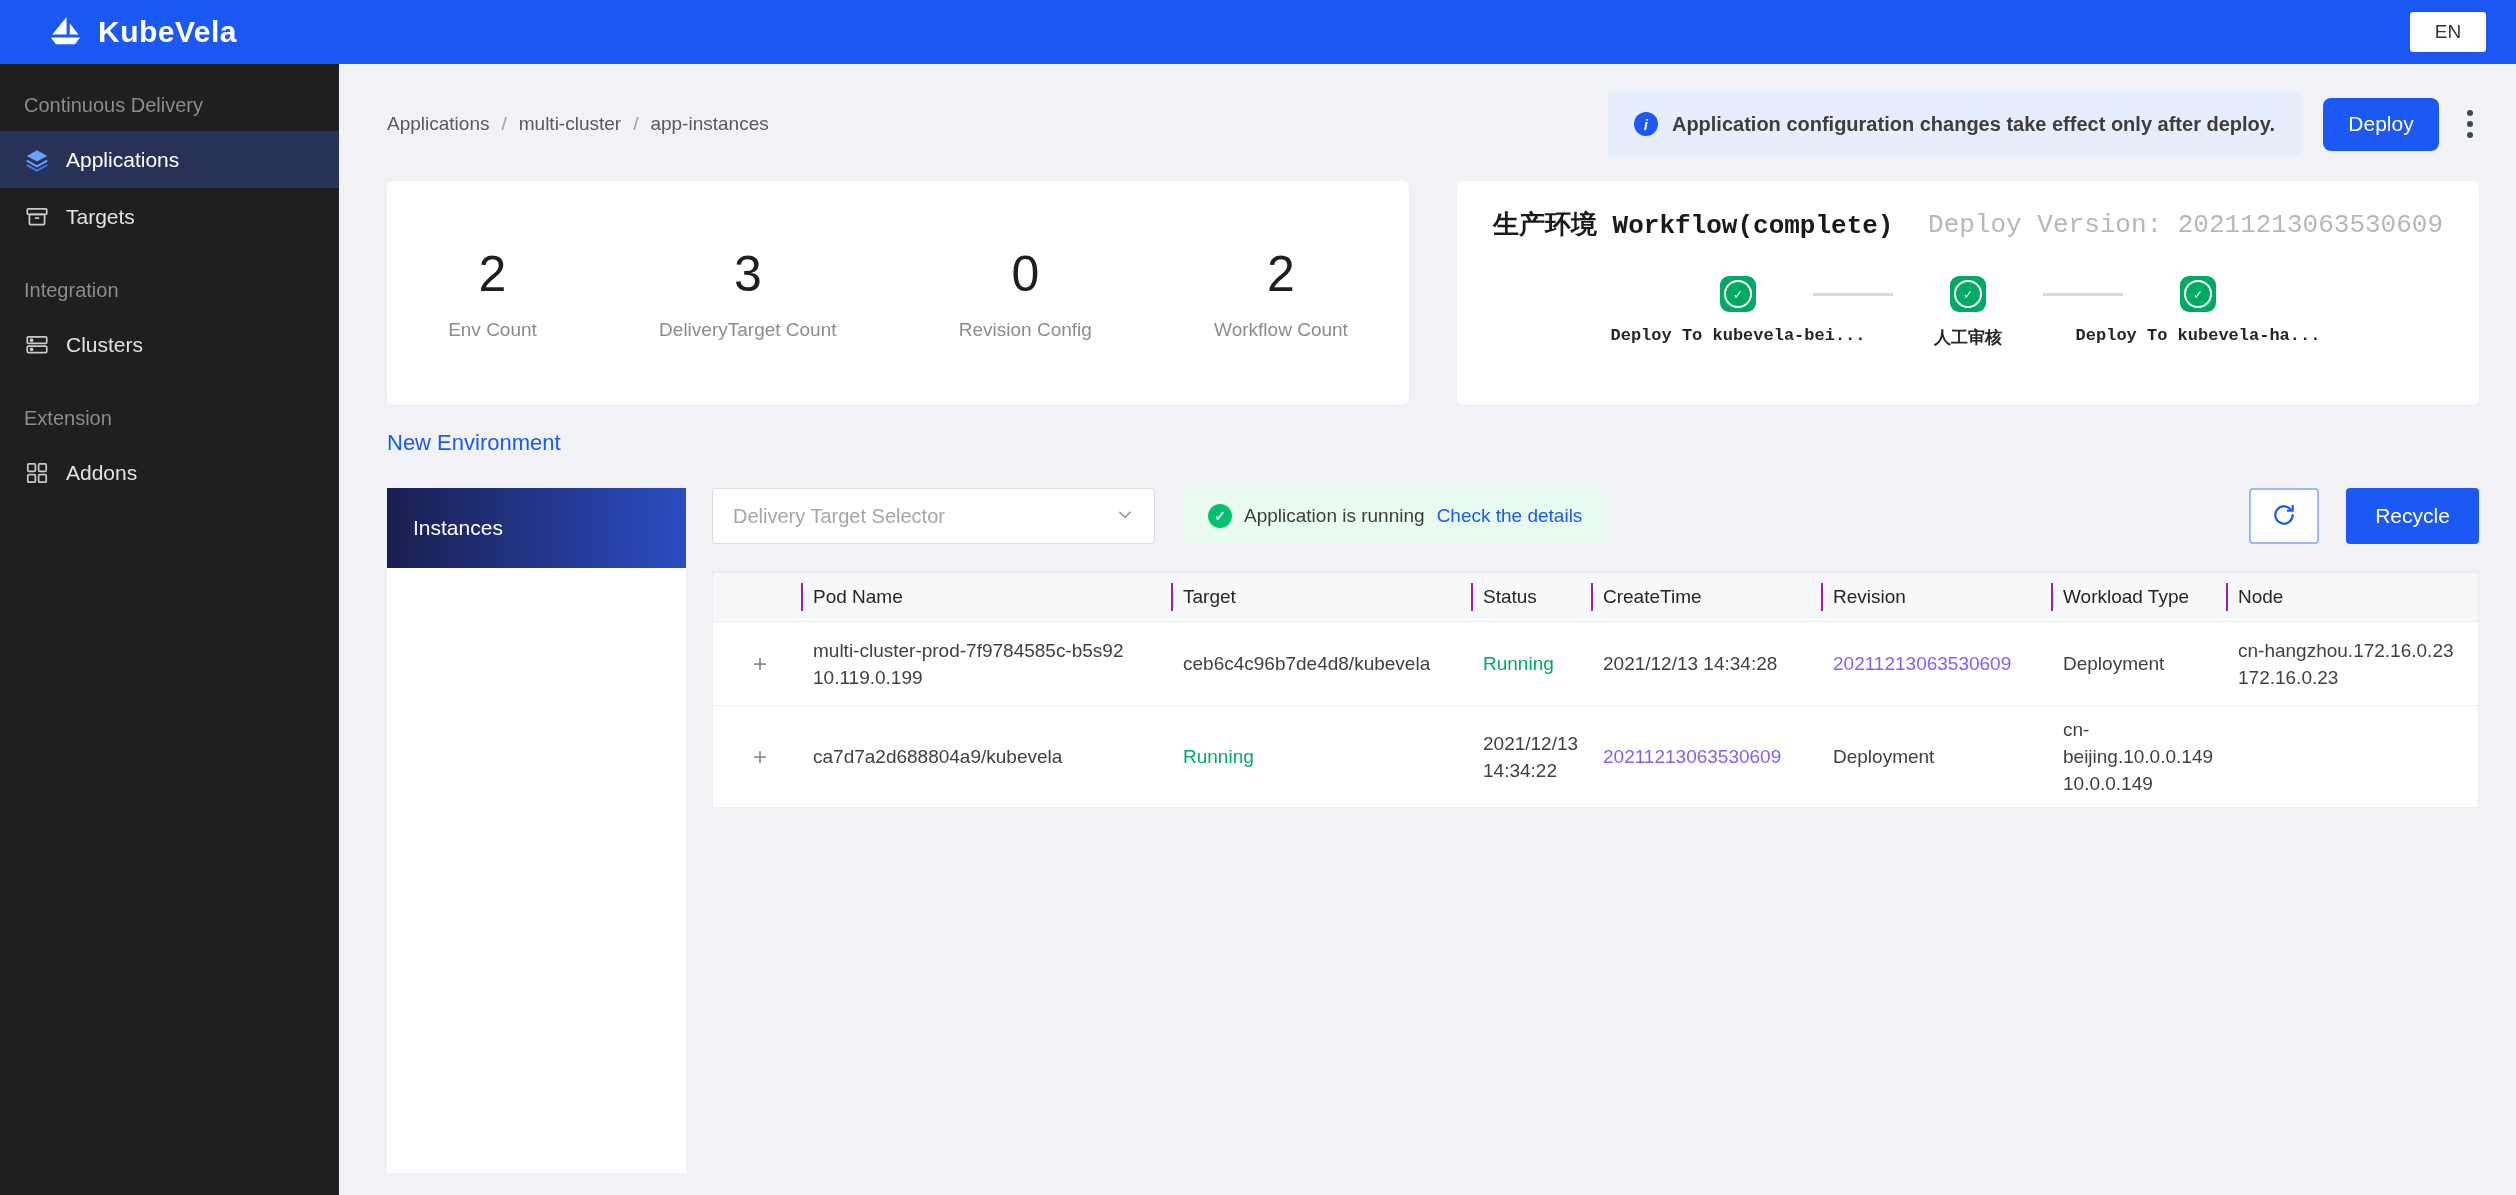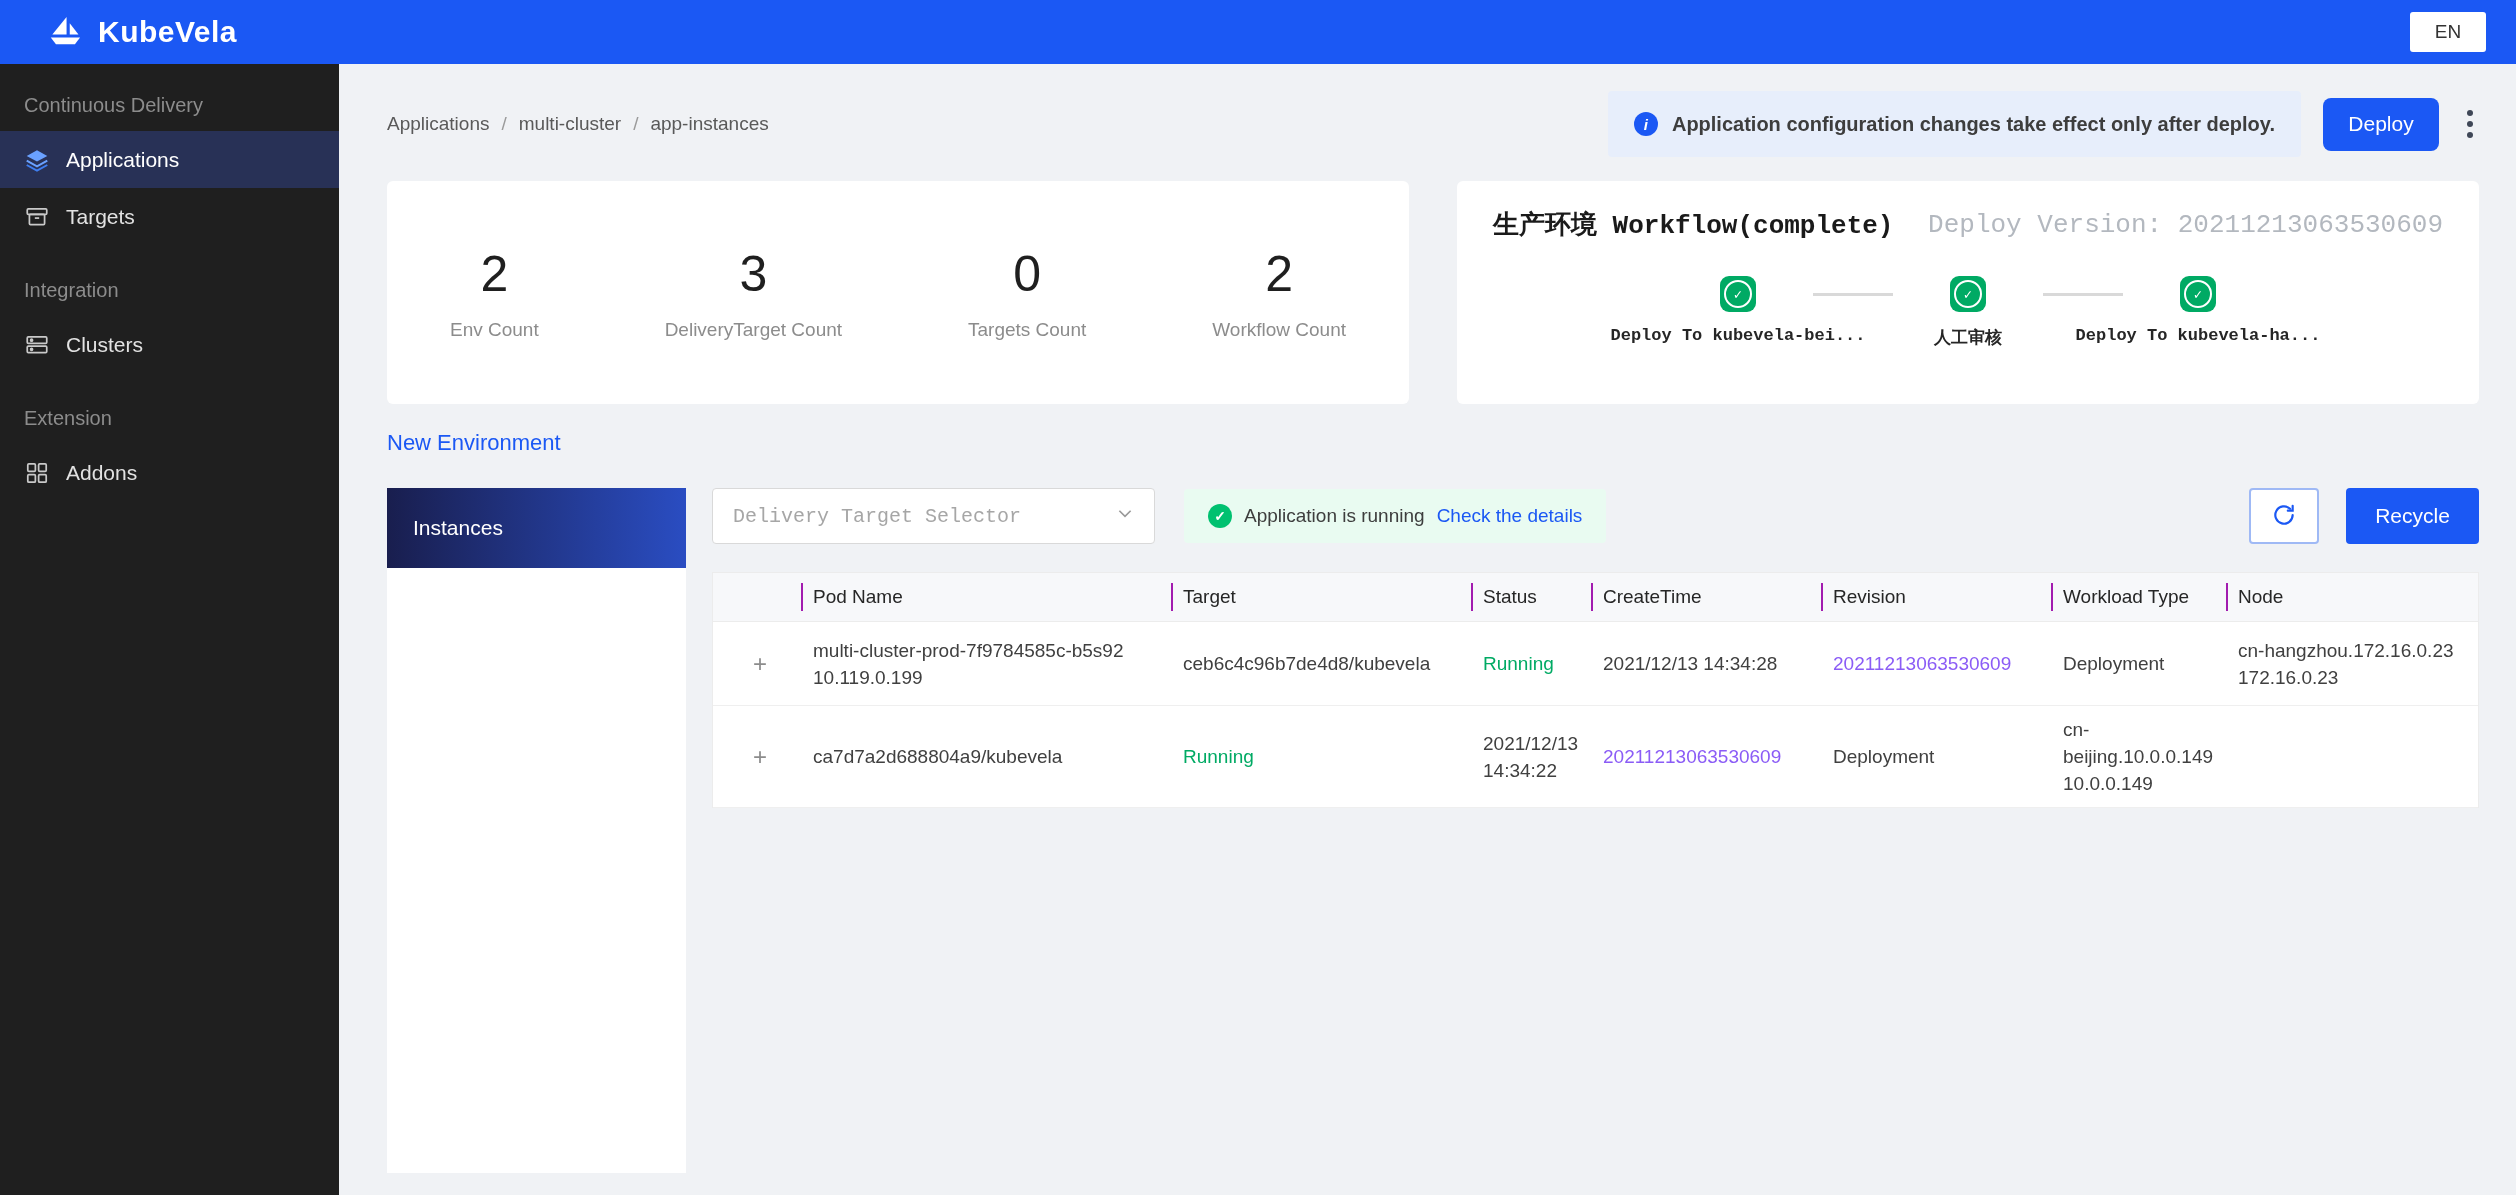--- a/index.html
+++ b/index.html
@@ -65,21 +65,21 @@
   .tab.active{color:#1b58f4;border:1px solid #d9e2fb;border-bottom:2px solid #1b58f4;}
   .new-env{color:#1b58f4;font-size:22px;cursor:pointer;text-decoration:none;}
 
   
   .content-row{display:flex;margin-top:32px;height:685px;}
   .subnav{width:299px;background:#fff;flex:0 0 auto;}
   .subnav-item{height:80px;background:linear-gradient(90deg,#191e4e 0%,#2a4dc2 100%);color:#fff;display:flex;align-items:center;padding-left:26px;font-size:21px;cursor:pointer;}
   .panel{flex:1;margin-left:26px;min-width:0;}
 
   .toolbar{display:flex;align-items:center;height:56px;}
-  .select{width:443px;height:56px;background:#fff;border:1px solid #d9d9d9;border-radius:4px;display:flex;align-items:center;justify-content:space-between;padding:0 20px;box-sizing:border-box;font-size:20px;color:#a6a6a6;cursor:pointer;flex:0 0 auto;font-family:Liberation Mono, monospace;}
+  .select{width:443px;height:56px;background:#fff;border:1px solid #d9d9d9;border-radius:4px;display:flex;align-items:center;justify-content:space-between;padding:0 20px;box-sizing:border-box;font-size:20px;color:#a6a6a6;cursor:pointer;flex:0 0 auto;}
   .status-banner{margin-left:29px;height:54px;background:#e9fbf1;border-radius:4px;display:flex;align-items:center;gap:12px;padding:0 24px;font-size:19px;color:#3d3d3d;}
   .ok-dot{width:24px;height:24px;border-radius:50%;background:#00c170;color:#fff;font-size:14px;font-weight:700;display:flex;align-items:center;justify-content:center;flex:0 0 auto;}
   .status-link{color:#1b58f4;cursor:pointer;text-decoration:none;}
   .toolbar-spacer{flex:1;}
   .refresh-btn{width:70px;height:56px;background:#fff;border:2px solid #9fb9f5;border-radius:4px;display:flex;align-items:center;justify-content:center;cursor:pointer;box-sizing:border-box;}
   .recycle-btn{margin-left:27px;width:133px;height:56px;background:#1b58f4;color:#fff;border:none;border-radius:4px;font-size:21px;font-family:inherit;cursor:pointer;}
 
   
   .table{margin-top:28px;background:#fff;border:1px solid #ececec;border-bottom:none;}
   .t-head,.t-row{display:grid;grid-template-columns:90px 370px 300px 120px 230px 230px 175px 1fr;}
@@ -192,21 +192,21 @@
           <div class="stat">
             <div class="stat-value">2</div>
             <div class="stat-label">Env Count</div>
           </div>
           <div class="stat">
             <div class="stat-value">3</div>
             <div class="stat-label">DeliveryTarget Count</div>
           </div>
           <div class="stat">
             <div class="stat-value">0</div>
-            <div class="stat-label">Targets Count</div>
+            <div class="stat-label">Revision Config</div>
           </div>
           <div class="stat">
             <div class="stat-value">2</div>
             <div class="stat-label">Workflow Count</div>
           </div>
         </section>
 
         <section class="card workflow-card">
           <div class="wf-head">
             <div class="wf-title">生产环境 Workflow(complete)</div>

